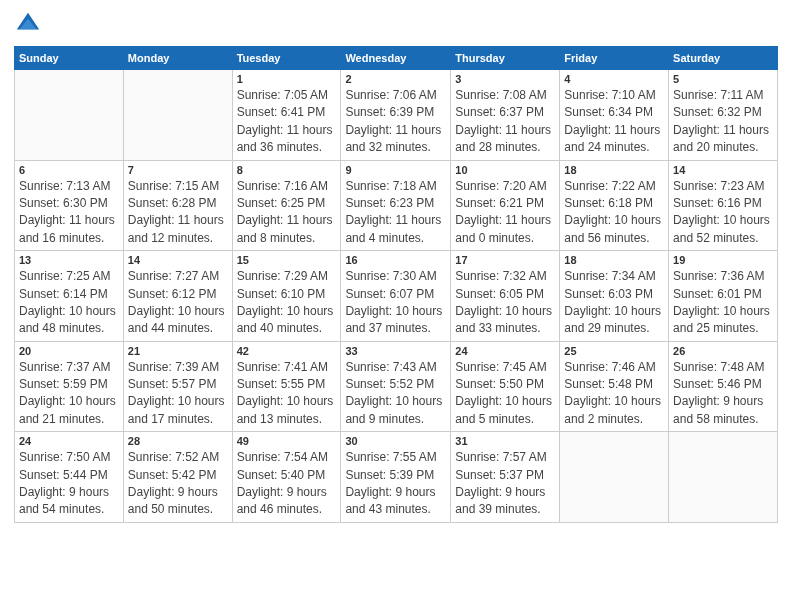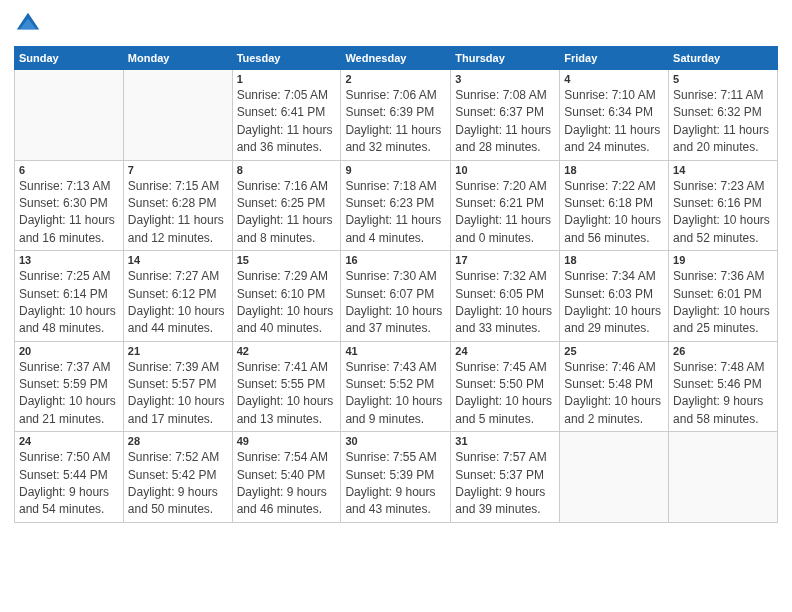--- a/index.html
+++ b/index.html
@@ -213,21 +213,21 @@
           </td>
           <td>
             <span class="day-num">21</span>
             <div class="day-detail">Sunrise: 7:39 AM<br>Sunset: 5:57 PM<br>Daylight: 10 hours<br>and 17 minutes.</div>
           </td>
           <td>
             <span class="day-num">42</span>
             <div class="day-detail">Sunrise: 7:41 AM<br>Sunset: 5:55 PM<br>Daylight: 10 hours<br>and 13 minutes.</div>
           </td>
           <td>
-            <span class="day-num">41</span>
+            <span class="day-num">33</span>
             <div class="day-detail">Sunrise: 7:43 AM<br>Sunset: 5:52 PM<br>Daylight: 10 hours<br>and 9 minutes.</div>
           </td>
           <td>
             <span class="day-num">24</span>
             <div class="day-detail">Sunrise: 7:45 AM<br>Sunset: 5:50 PM<br>Daylight: 10 hours<br>and 5 minutes.</div>
           </td>
           <td>
             <span class="day-num">25</span>
             <div class="day-detail">Sunrise: 7:46 AM<br>Sunset: 5:48 PM<br>Daylight: 10 hours<br>and 2 minutes.</div>
           </td>

